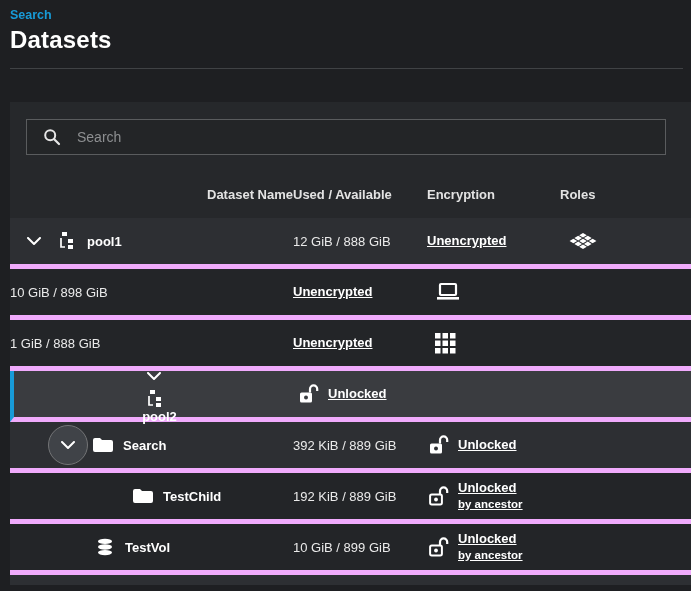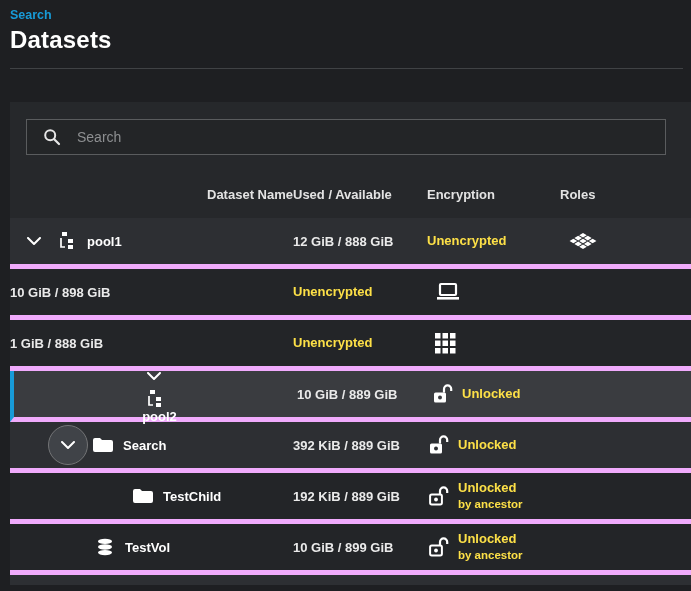--- a/index.html
+++ b/index.html
@@ -68,22 +68,22 @@
     width:40px;height:40px;border-radius:50%;flex:0 0 auto;
     background:#404348;border:1px solid #737476;
     display:flex;align-items:center;justify-content:center;
     margin-right:5px;cursor:pointer;
   }
   .sp-l1{width:73px;flex:0 0 auto;}
   .sp-l2{width:111px;flex:0 0 auto;}
   .sp-ts{width:26px;flex:0 0 auto;}
   .type-icon{margin-right:10px;display:flex;flex:0 0 auto;}
   .name-label{font-size:13px;font-weight:700;color:#fff;white-space:nowrap;}
-  .cell-used{font-size:13px;font-weight:700;color:#eaeaea;white-space:nowrap;}
-  .cell-enc{display:flex;align-items:center;gap:9px;font-size:13px;font-weight:600;color:#fde047;}
+  .cell-used{font-size:13px;font-weight:400;color:#eaeaea;white-space:nowrap;}
+  .cell-enc{display:flex;align-items:center;gap:9px;font-size:13px;font-weight:600;color:#ffffff;text-decoration:underline;}
   .enc-text{line-height:1.25;}
   .enc-sub{font-size:11.5px;font-weight:600;}
   .cell-roles{padding-left:8px;display:flex;align-items:center;}
   .row-partial{height:10px;background:var(--row-light);}
   svg{display:block;}
 </style>
 </head>
 <body>
 
 <div class="page-header">
@@ -200,21 +200,20 @@
       <span class="type-icon">
         <svg width="20" height="20" viewBox="0 0 20 20">
             <rect x="5" y="1" width="5" height="4" fill="#fff"></rect>
             <path d="M4 7 V16 H8" stroke="#fff" stroke-width="1.7" fill="none"></path>
             <rect x="11" y="8" width="5" height="4" fill="#fff"></rect>
             <rect x="11" y="14" width="5" height="4" fill="#fff"></rect>
           </svg>
       </span>
       <span class="name-label">pool2</span>
     </div>
-    <div class="cell-used">10 GiB / 889 GiB</div>
     <div class="cell-enc">
       <span>
         <svg width="22" height="22" viewBox="0 0 22 22">
             <path d="M13 9.5 V6 a3.6 3.6 0 0 1 7.2 0 V8" fill="none" stroke="#fff" stroke-width="2.2"></path>
             <rect x="3" y="9.5" width="12" height="10" rx="1.6" fill="#fff"></rect>
             <circle cx="9" cy="14.5" r="2" fill="#3a3c40"></circle>
           </svg>
       </span>
       <span class="enc-text">Unlocked</span>
     </div>

